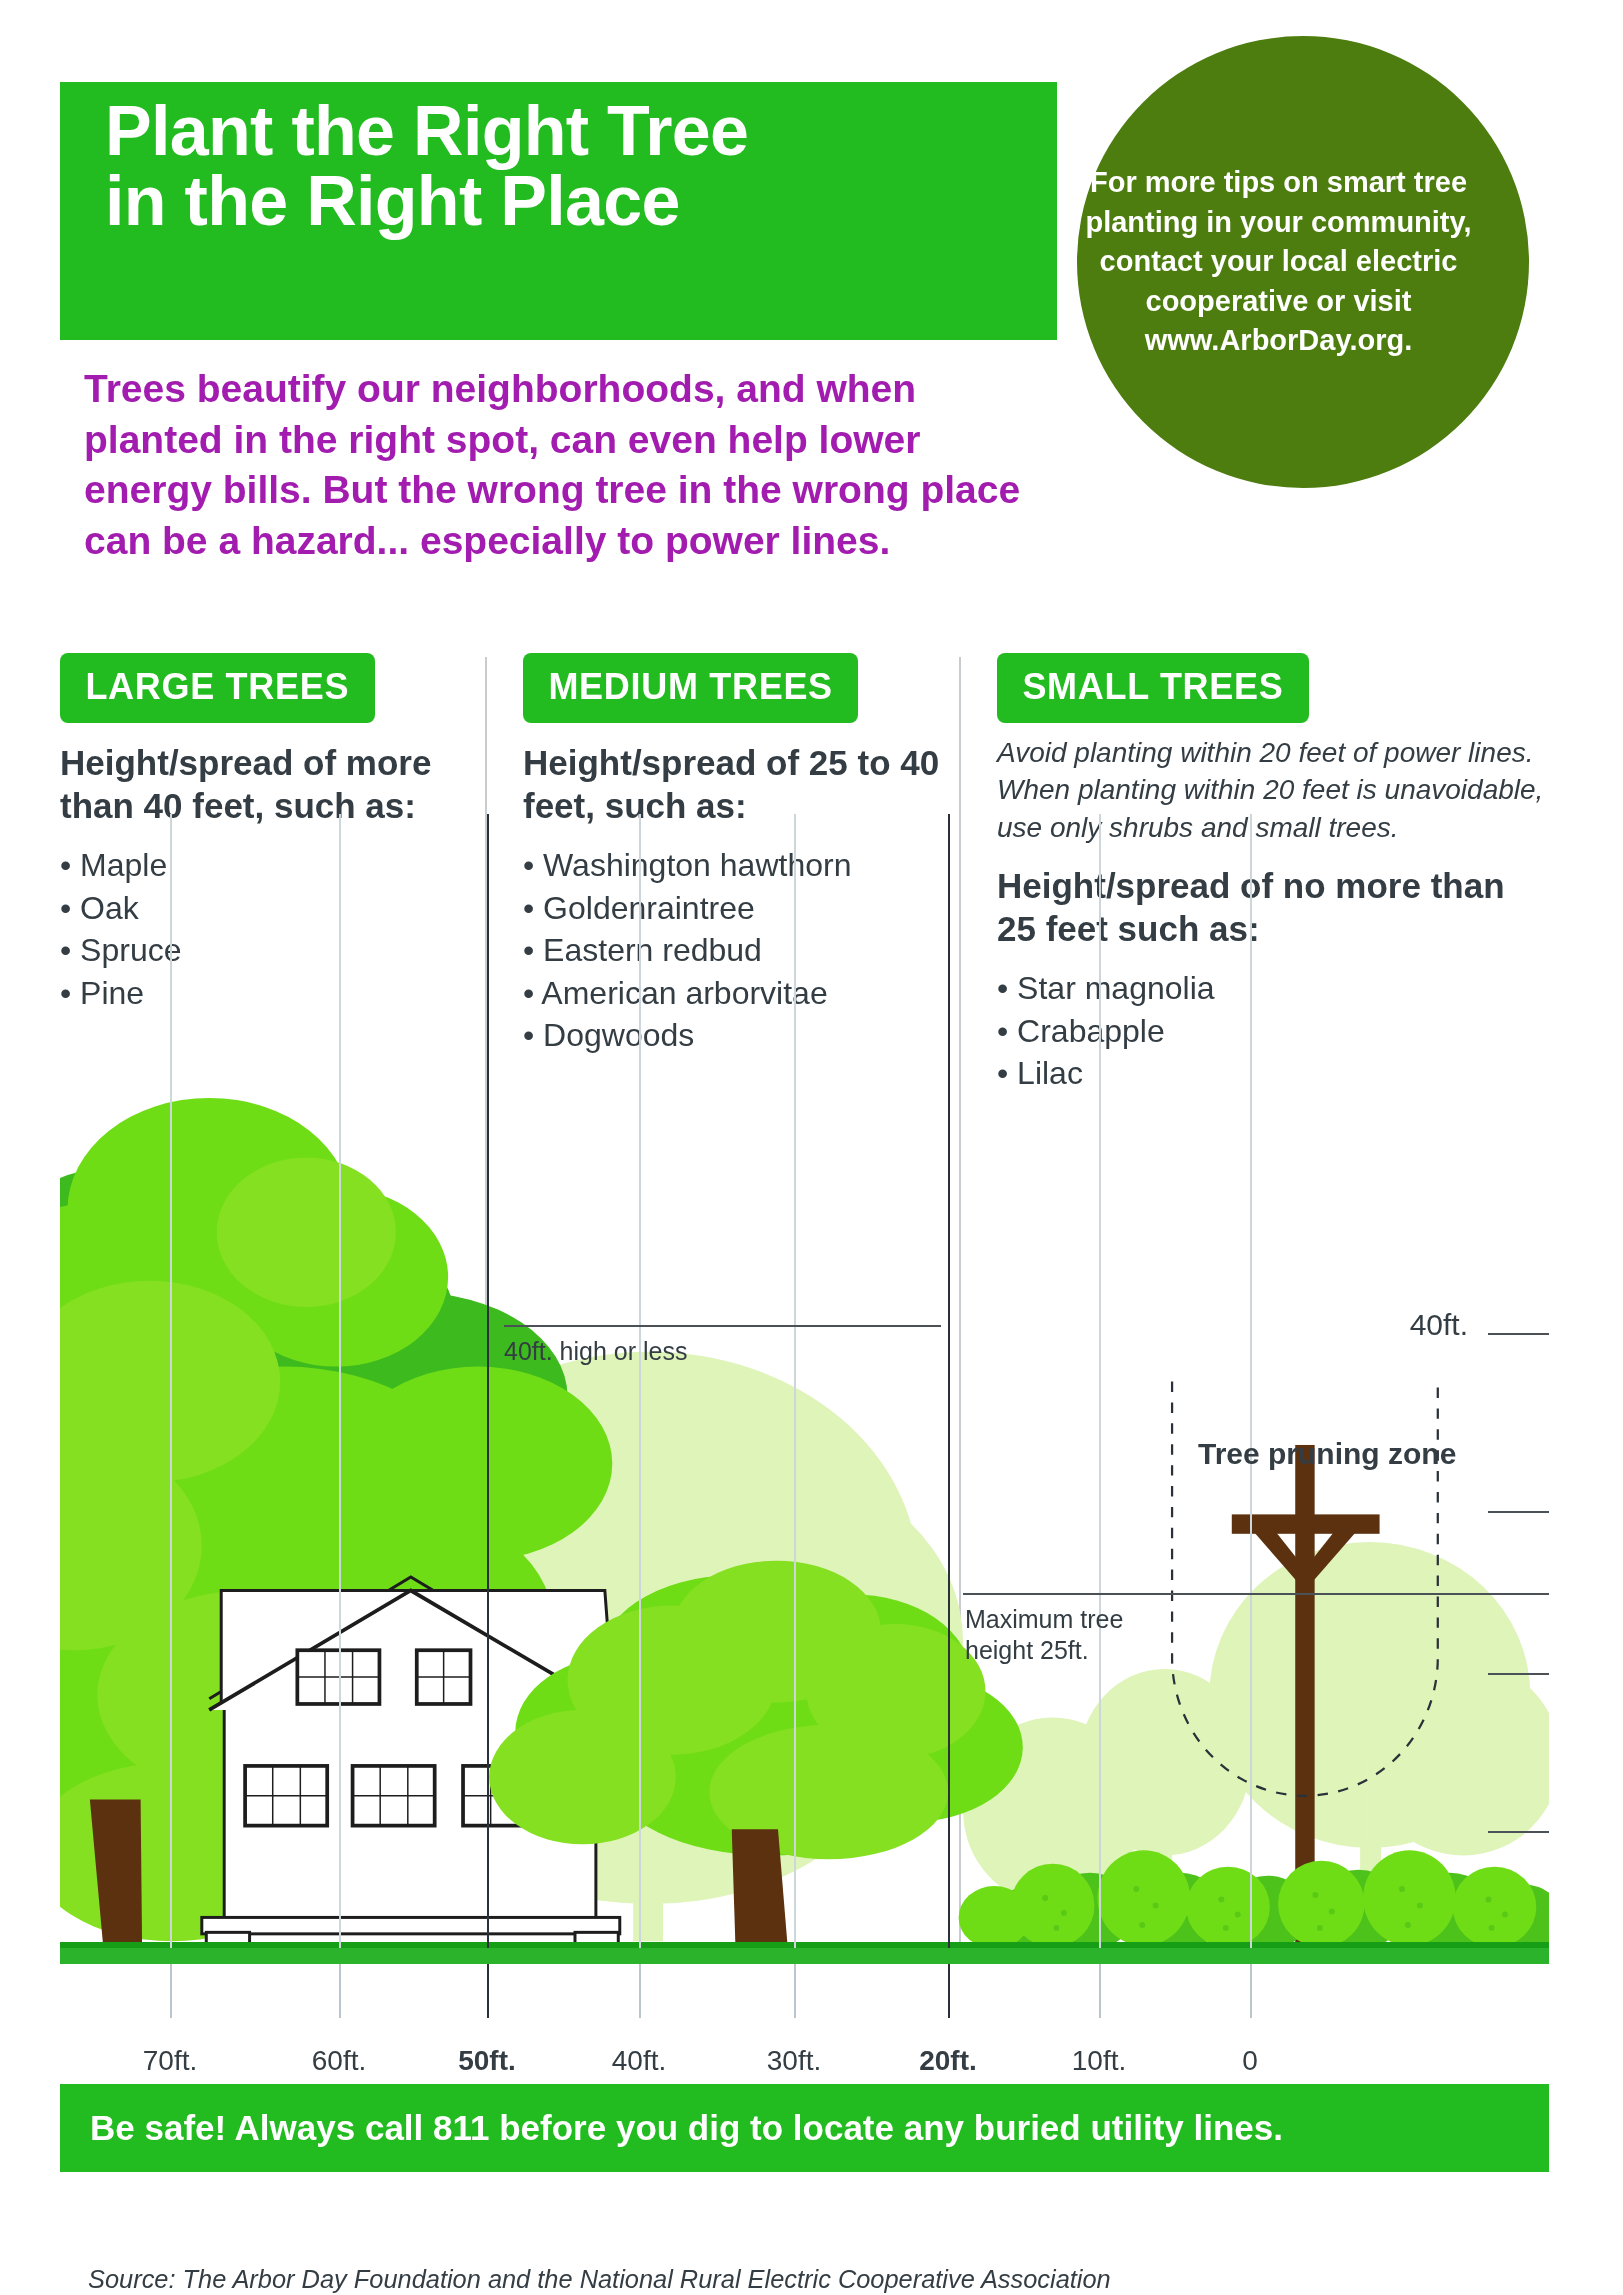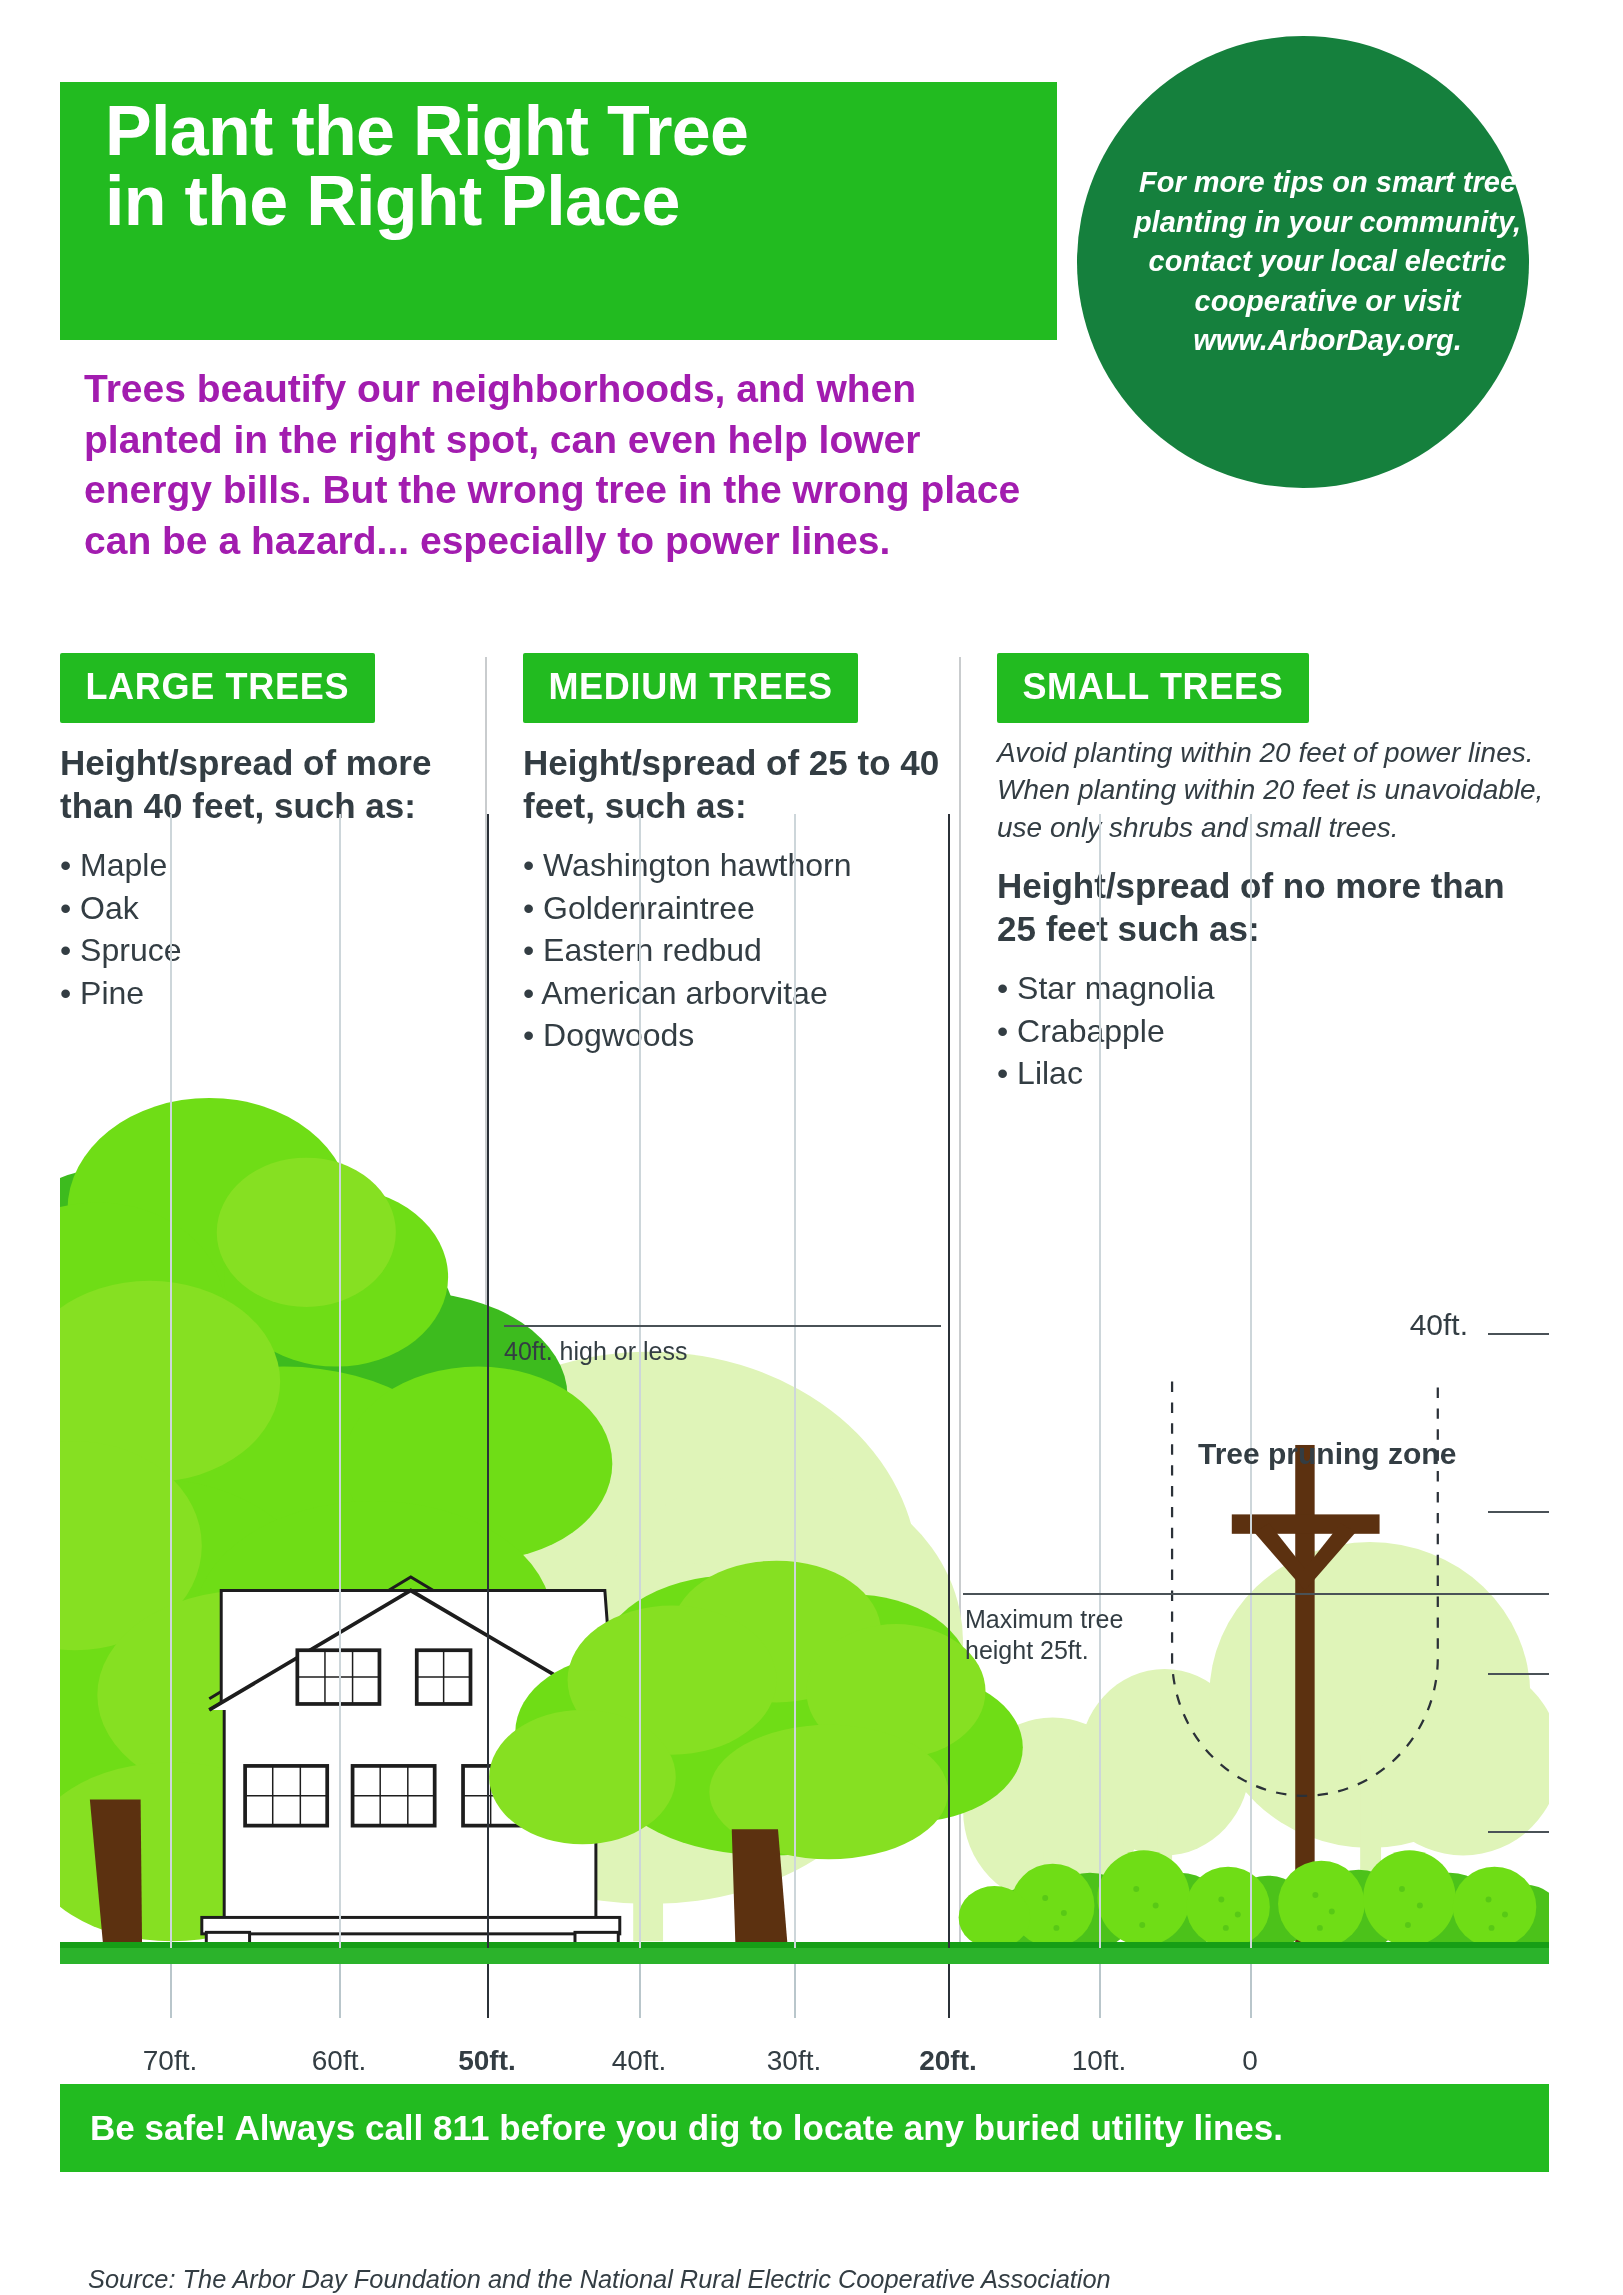--- a/index.html
+++ b/index.html
@@ -6,33 +6,33 @@
   body{font-family:"Liberation Sans",sans-serif;}
   #page{position:relative;width:1624px;height:2295px;background:#fff;overflow:hidden;}
 
   
   .hdr-band{position:absolute;left:60px;top:82px;width:997px;height:258px;background:#22bb20;}
   .hdr-title{position:absolute;left:105px;top:96px;width:970px;
     font-size:70px;line-height:1.0;font-weight:700;color:#ffffff;letter-spacing:-0.7px;}
   .hdr-title span{display:block;}
 
   .badge{position:absolute;left:1077px;top:36px;width:452px;height:452px;border-radius:50%;
-    background:#15803d;display:flex;align-items:center;justify-content:flex-end;font-style:italic;}
+    background:#4d7c0f;display:flex;align-items:center;justify-content:flex-start;}
   .badge-txt{width:403px;text-align:center;color:#fff;font-size:29px;line-height:1.36;font-weight:700;}
 
   .intro{position:absolute;left:84px;top:364px;width:970px;
     font-size:39px;line-height:1.30;font-weight:700;color:#a21caf;}
 
   
   .col{position:absolute;top:653px;}
   .col-1{left:60px;width:426px;}
   .col-2{left:523px;width:426px;}
   .col-3{left:997px;width:552px;}
 
-  .chip{display:inline-block;background:#22bb20;color:#fff;border-radius:2px;
+  .chip{display:inline-block;background:#22bb20;color:#fff;border-radius:8px;
     padding:16.4px 25.4px 18px 25.4px;font-size:36px;font-weight:700;letter-spacing:0.7px;line-height:1;}
 
   .sub{margin-top:19px;font-size:35px;line-height:1.22;font-weight:700;color:#333d43;}
   .note{margin-top:10.5px;font-size:28px;line-height:1.34;font-style:italic;color:#333d43;}
   .ul{margin-top:16.4px;font-size:32px;line-height:1.33;color:#333d43;}
   .ul .li{display:block;text-indent:-22.4px;padding-left:22.4px;}
   .two-col{display:flex;gap:28px;}
   .two-col .c{flex:0 0 auto;}
 
   .vdiv{position:absolute;width:1.5px;background:#c9ccce;}

